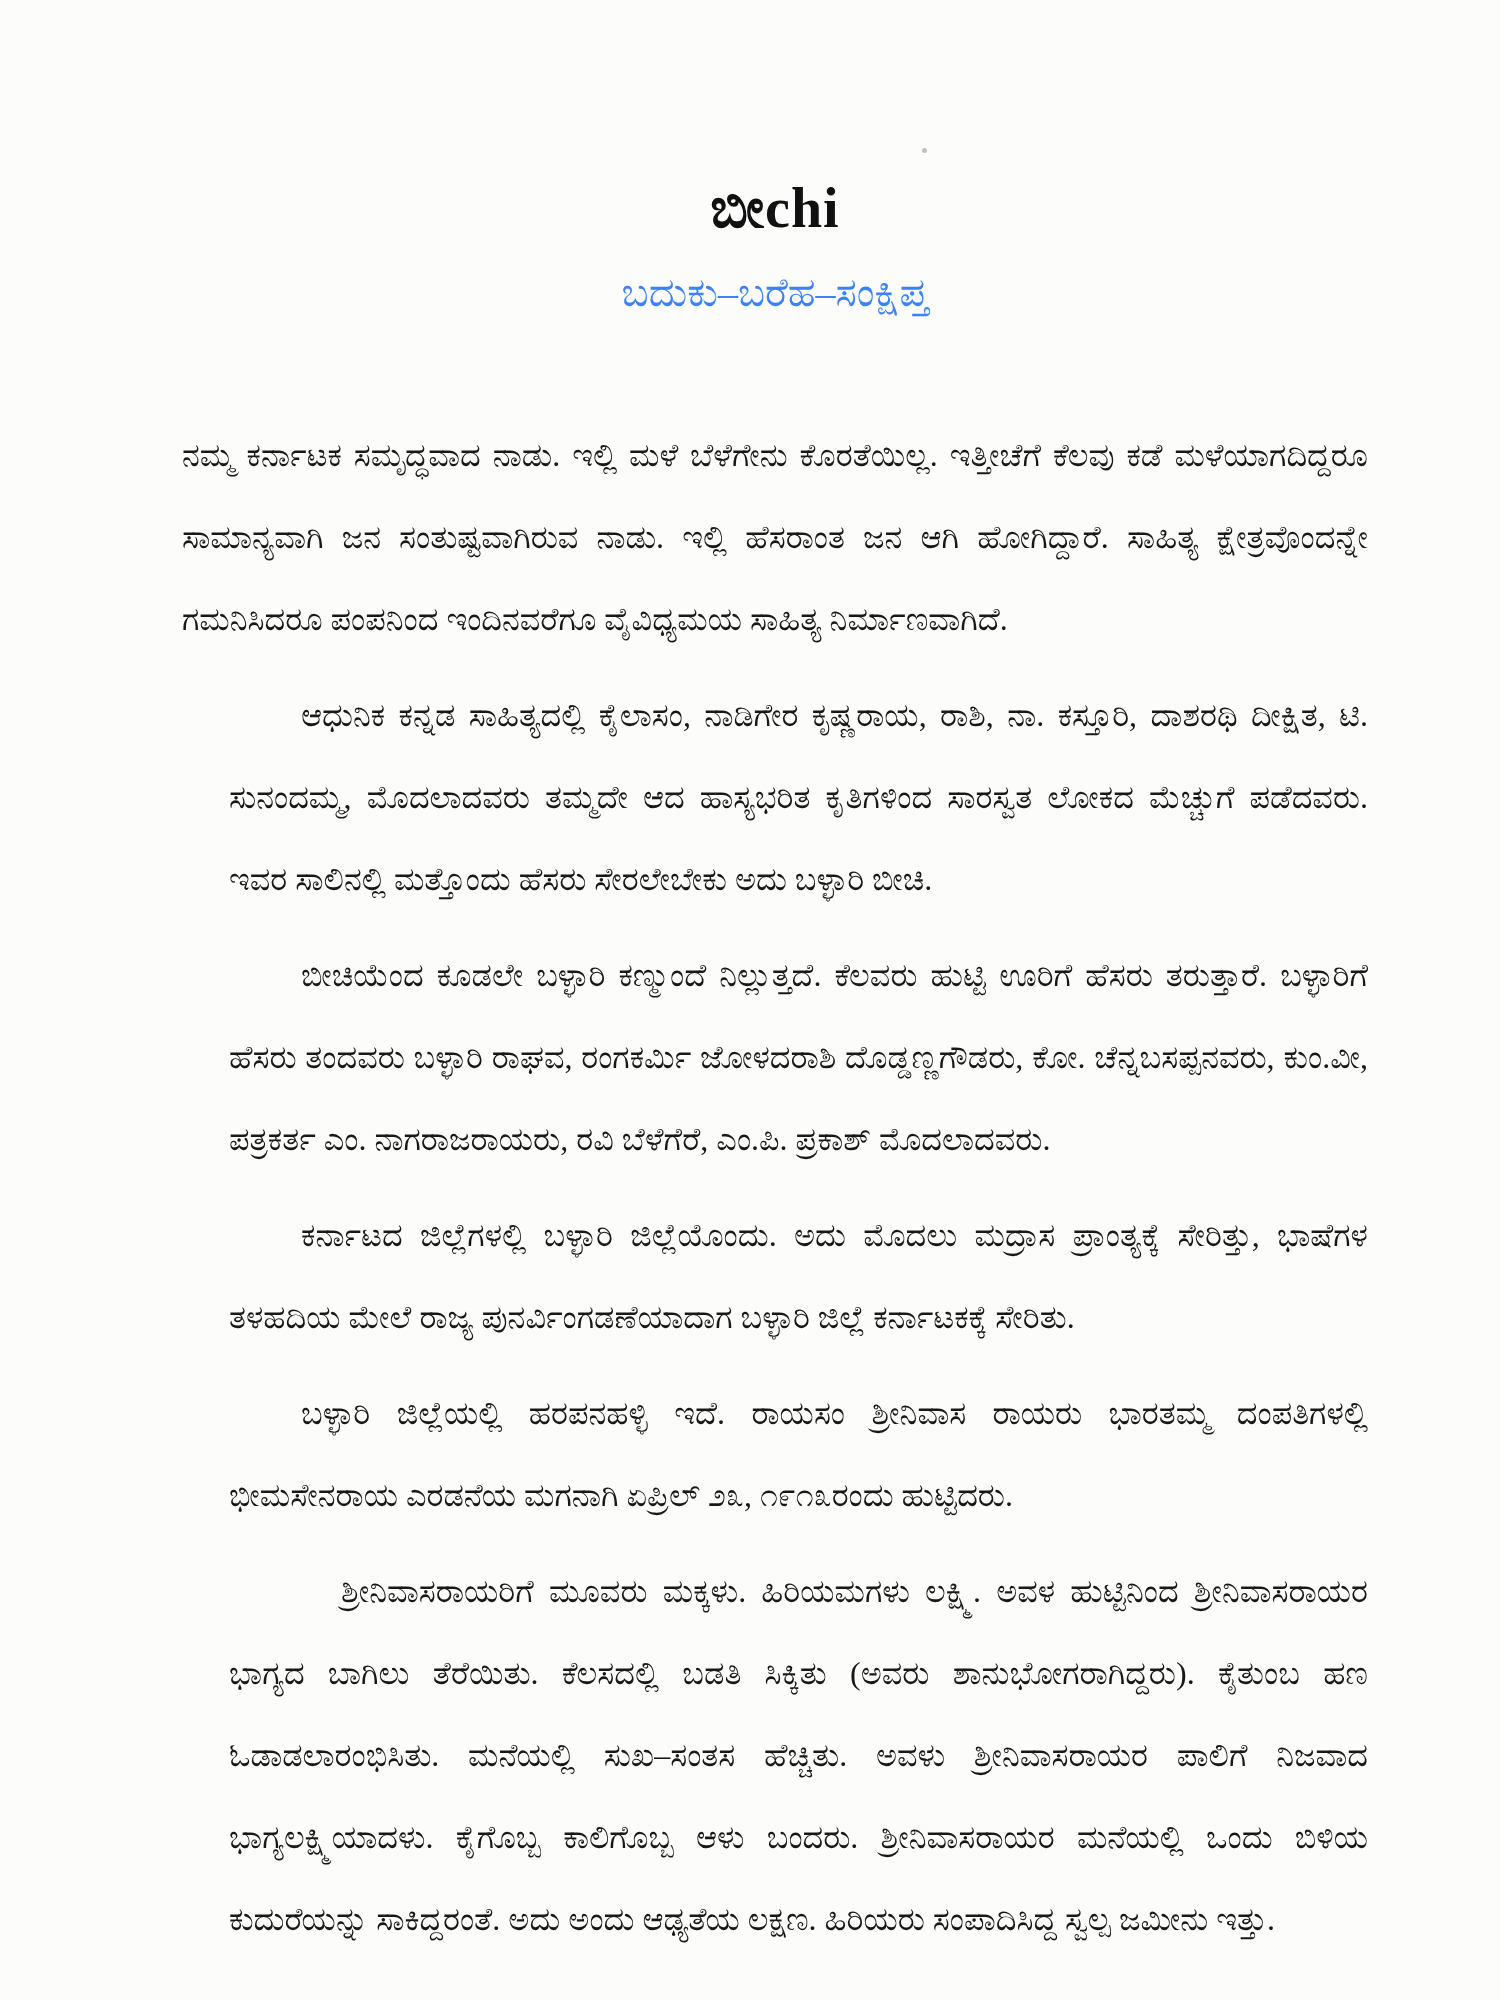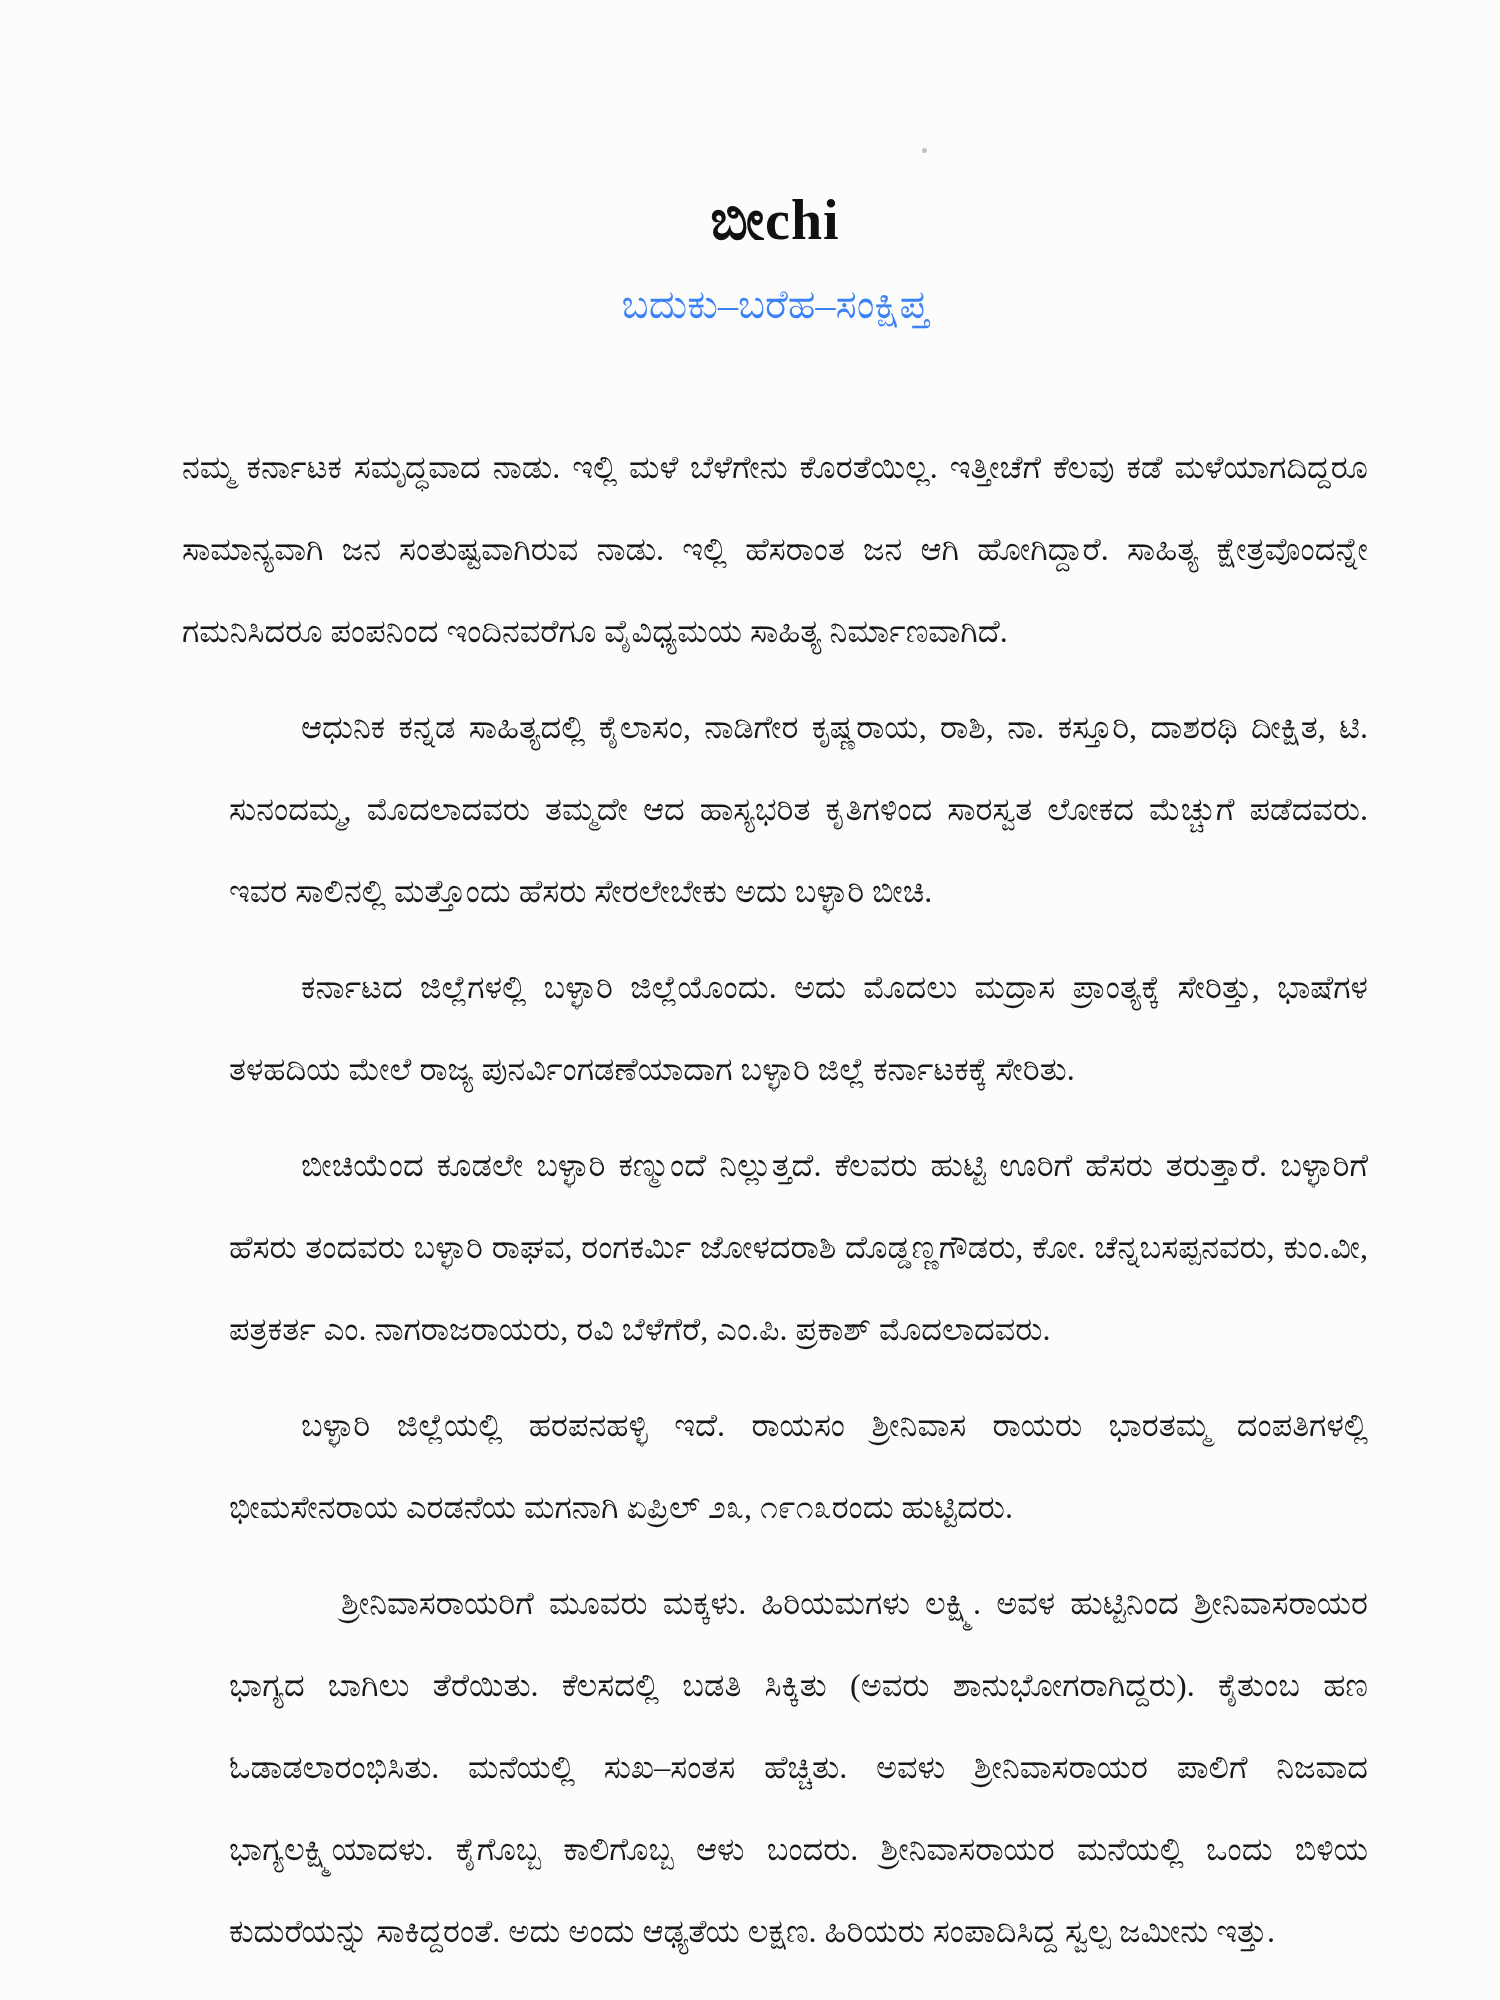--- a/index.html
+++ b/index.html
@@ -13,21 +13,21 @@
     height: 2000px;
     margin: 0 auto;
     background: #fcfcfa;
     box-sizing: border-box;
     padding: 172px 132px 60px 182px;
     color: #161616;
     font-family: "Liberation Serif", "DejaVu Serif", serif;
     overflow: hidden;
   }
   .title {
-    margin: 16px;
+    margin: 4px;
     text-align: center;
     font-size: 56px;
     font-weight: 700;
     letter-spacing: 1px;
     color: #111;
   }
   .subtitle {
     margin: 28px 0 0 0;
     text-align: center;
     font-size: 40px;
@@ -73,18 +73,18 @@
 <div class="page">
   <span class="scan-speck"></span>
 
   <h1 class="title">ಬೀchi</h1>
 
   <h2 class="subtitle">ಬದುಕು–ಬರೆಹ–ಸಂಕ್ಷಿಪ್ತ</h2>
 
   <div class="body-text">
     <p class="first">ನಮ್ಮ ಕರ್ನಾಟಕ ಸಮೃದ್ಧವಾದ ನಾಡು. ಇಲ್ಲಿ ಮಳೆ ಬೆಳೆಗೇನು ಕೊರತೆಯಿಲ್ಲ. ಇತ್ತೀಚೆಗೆ ಕೆಲವು ಕಡೆ ಮಳೆಯಾಗದಿದ್ದರೂ ಸಾಮಾನ್ಯವಾಗಿ ಜನ ಸಂತುಷ್ಟವಾಗಿರುವ ನಾಡು. ಇಲ್ಲಿ ಹೆಸರಾಂತ ಜನ ಆಗಿ ಹೋಗಿದ್ದಾರೆ. ಸಾಹಿತ್ಯ ಕ್ಷೇತ್ರವೊಂದನ್ನೇ ಗಮನಿಸಿದರೂ ಪಂಪನಿಂದ ಇಂದಿನವರೆಗೂ ವೈವಿಧ್ಯಮಯ ಸಾಹಿತ್ಯ ನಿರ್ಮಾಣವಾಗಿದೆ.</p>
     <p>ಆಧುನಿಕ ಕನ್ನಡ ಸಾಹಿತ್ಯದಲ್ಲಿ ಕೈಲಾಸಂ, ನಾಡಿಗೇರ ಕೃಷ್ಣರಾಯ, ರಾಶಿ, ನಾ. ಕಸ್ತೂರಿ, ದಾಶರಥಿ ದೀಕ್ಷಿತ, ಟಿ. ಸುನಂದಮ್ಮ, ಮೊದಲಾದವರು ತಮ್ಮದೇ ಆದ ಹಾಸ್ಯಭರಿತ ಕೃತಿಗಳಿಂದ ಸಾರಸ್ವತ ಲೋಕದ ಮೆಚ್ಚುಗೆ ಪಡೆದವರು. ಇವರ ಸಾಲಿನಲ್ಲಿ ಮತ್ತೊಂದು ಹೆಸರು ಸೇರಲೇಬೇಕು ಅದು ಬಳ್ಳಾರಿ ಬೀಚಿ.</p>
+    <p>ಬೀಚಿಯೆಂದ ಕೂಡಲೇ ಬಳ್ಳಾರಿ ಕಣ್ಮುಂದೆ ನಿಲ್ಲುತ್ತದೆ. ಕೆಲವರು ಹುಟ್ಟಿ ಊರಿಗೆ ಹೆಸರು ತರುತ್ತಾರೆ. ಬಳ್ಳಾರಿಗೆ ಹೆಸರು ತಂದವರು ಬಳ್ಳಾರಿ ರಾಘವ, ರಂಗಕರ್ಮಿ ಜೋಳದರಾಶಿ ದೊಡ್ಡಣ್ಣಗೌಡರು, ಕೋ. ಚೆನ್ನಬಸಪ್ಪನವರು, ಕುಂ.ವೀ, ಪತ್ರಕರ್ತ ಎಂ. ನಾಗರಾಜರಾಯರು, ರವಿ ಬೆಳೆಗೆರೆ, ಎಂ.ಪಿ. ಪ್ರಕಾಶ್ ಮೊದಲಾದವರು.</p>
     <p>ಕರ್ನಾಟದ ಜಿಲ್ಲೆಗಳಲ್ಲಿ ಬಳ್ಳಾರಿ ಜಿಲ್ಲೆಯೊಂದು. ಅದು ಮೊದಲು ಮದ್ರಾಸ ಪ್ರಾಂತ್ಯಕ್ಕೆ ಸೇರಿತ್ತು, ಭಾಷೆಗಳ ತಳಹದಿಯ ಮೇಲೆ ರಾಜ್ಯ ಪುನರ್ವಿಂಗಡಣೆಯಾದಾಗ ಬಳ್ಳಾರಿ ಜಿಲ್ಲೆ ಕರ್ನಾಟಕಕ್ಕೆ ಸೇರಿತು.</p>
-    <p>ಬೀಚಿಯೆಂದ ಕೂಡಲೇ ಬಳ್ಳಾರಿ ಕಣ್ಮುಂದೆ ನಿಲ್ಲುತ್ತದೆ. ಕೆಲವರು ಹುಟ್ಟಿ ಊರಿಗೆ ಹೆಸರು ತರುತ್ತಾರೆ. ಬಳ್ಳಾರಿಗೆ ಹೆಸರು ತಂದವರು ಬಳ್ಳಾರಿ ರಾಘವ, ರಂಗಕರ್ಮಿ ಜೋಳದರಾಶಿ ದೊಡ್ಡಣ್ಣಗೌಡರು, ಕೋ. ಚೆನ್ನಬಸಪ್ಪನವರು, ಕುಂ.ವೀ, ಪತ್ರಕರ್ತ ಎಂ. ನಾಗರಾಜರಾಯರು, ರವಿ ಬೆಳೆಗೆರೆ, ಎಂ.ಪಿ. ಪ್ರಕಾಶ್ ಮೊದಲಾದವರು.</p>
     <p>ಬಳ್ಳಾರಿ ಜಿಲ್ಲೆಯಲ್ಲಿ ಹರಪನಹಳ್ಳಿ ಇದೆ. ರಾಯಸಂ ಶ್ರೀನಿವಾಸ ರಾಯರು ಭಾರತಮ್ಮ ದಂಪತಿಗಳಲ್ಲಿ ಭೀಮಸೇನರಾಯ ಎರಡನೆಯ ಮಗನಾಗಿ ಏಪ್ರಿಲ್ ೨೩, ೧೯೧೩ರಂದು ಹುಟ್ಟಿದರು.</p>
     <p class="indent-lg">ಶ್ರೀನಿವಾಸರಾಯರಿಗೆ ಮೂವರು ಮಕ್ಕಳು. ಹಿರಿಯಮಗಳು ಲಕ್ಷ್ಮಿ. ಅವಳ ಹುಟ್ಟಿನಿಂದ ಶ್ರೀನಿವಾಸರಾಯರ ಭಾಗ್ಯದ ಬಾಗಿಲು ತೆರೆಯಿತು. ಕೆಲಸದಲ್ಲಿ ಬಡತಿ ಸಿಕ್ಕಿತು (ಅವರು ಶಾನುಭೋಗರಾಗಿದ್ದರು). ಕೈತುಂಬ ಹಣ ಓಡಾಡಲಾರಂಭಿಸಿತು. ಮನೆಯಲ್ಲಿ ಸುಖ–ಸಂತಸ ಹೆಚ್ಚಿತು. ಅವಳು ಶ್ರೀನಿವಾಸರಾಯರ ಪಾಲಿಗೆ ನಿಜವಾದ ಭಾಗ್ಯಲಕ್ಷ್ಮಿಯಾದಳು. ಕೈಗೊಬ್ಬ ಕಾಲಿಗೊಬ್ಬ ಆಳು ಬಂದರು. ಶ್ರೀನಿವಾಸರಾಯರ ಮನೆಯಲ್ಲಿ ಒಂದು ಬಿಳಿಯ ಕುದುರೆಯನ್ನು ಸಾಕಿದ್ದರಂತೆ. ಅದು ಅಂದು ಆಢ್ಯತೆಯ ಲಕ್ಷಣ. ಹಿರಿಯರು ಸಂಪಾದಿಸಿದ್ದ ಸ್ವಲ್ಪ ಜಮೀನು ಇತ್ತು.</p>
   </div>
 </div>
 
 </body></html>

